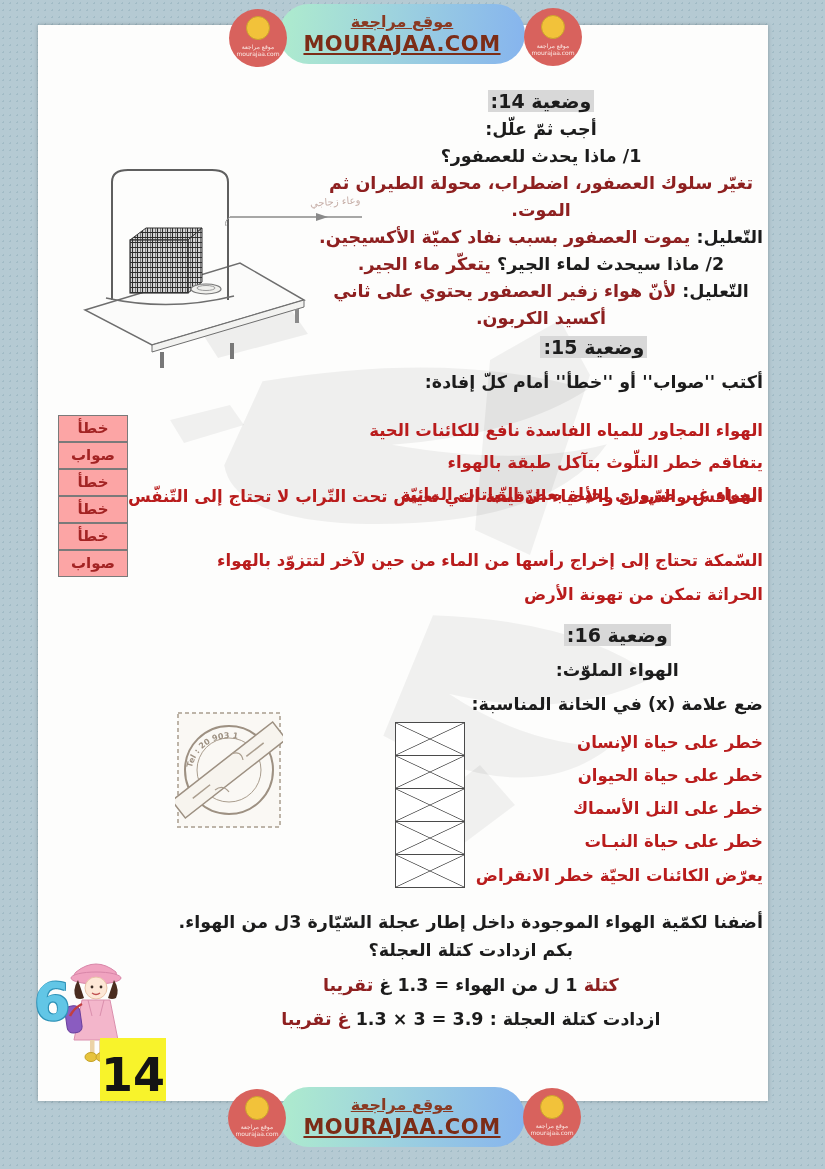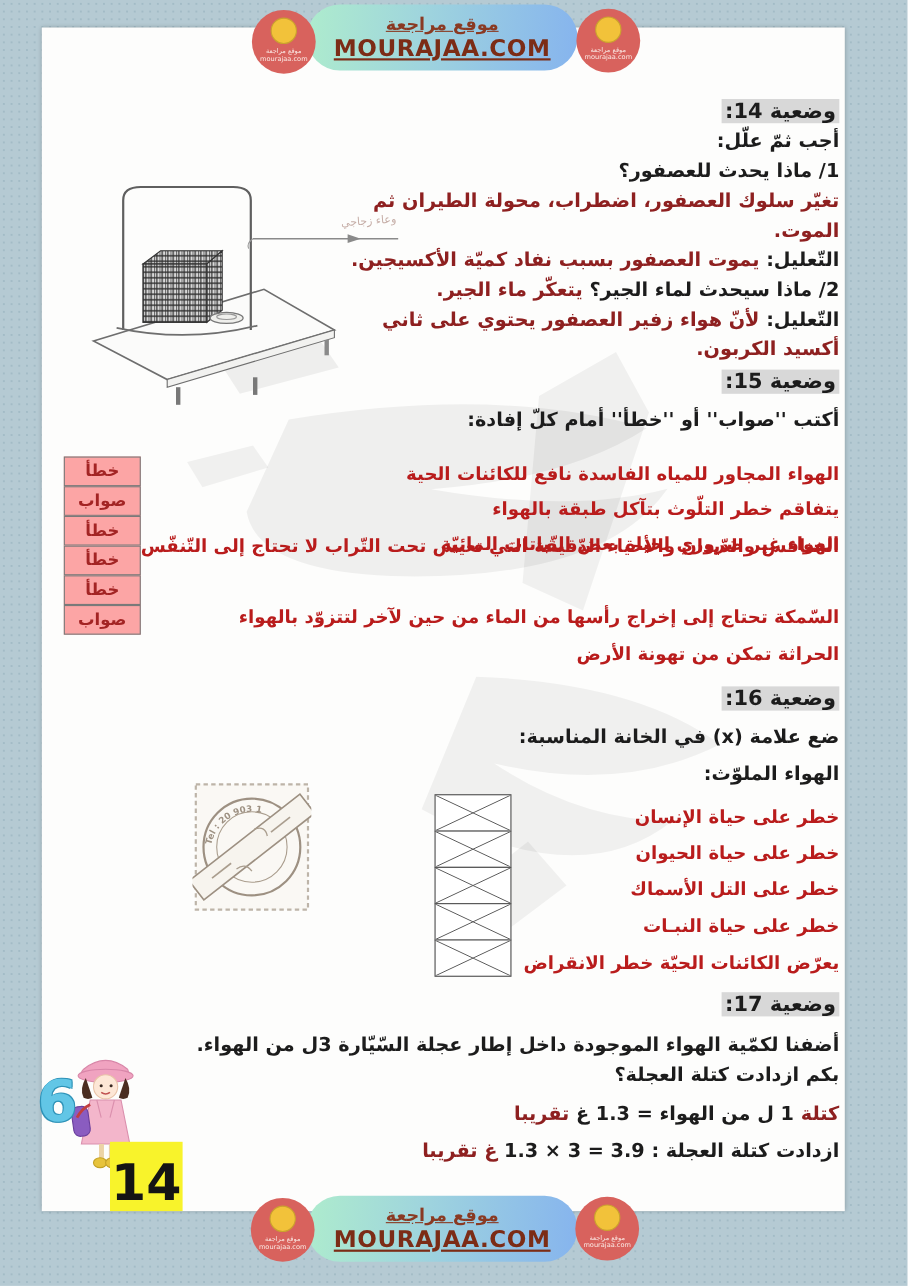--- a/index.html
+++ b/index.html
@@ -25,21 +25,21 @@
   .pill .en{font-size:21px;font-weight:800;color:#7c2c16;text-decoration:underline;letter-spacing:.5px;line-height:24px;}
   .logo{
     position:absolute;width:58px;height:58px;border-radius:50%;
     background:#d8625d;z-index:7;display:flex;flex-direction:column;align-items:center;
   }
   .logo .yc{width:22px;height:22px;border-radius:50%;background:#f2c23a;margin-top:7px;border:1px solid #caa22e;}
   .logo .t1{font-size:6px;color:#fbe9e4;line-height:7px;margin-top:3px;}
   .logo .t2{font-size:6px;color:#fbe9e4;line-height:7px;}
   
   .sec{position:absolute;right:62px;text-align:right;direction:rtl;z-index:2;color:#1c1c1c;}
-  .ln{line-height:27px;font-size:17.5px;font-weight:bold;white-space:nowrap;}
+  .ln{line-height:27px;font-size:17.5px;font-weight:bold;white-space:nowrap;text-align:center;}
   .hl{background:#d8d8d8;padding:0 3px;font-size:19px;}
   .red{color:#8e2020;}
   
   .ansbox{
     position:absolute;left:58px;width:68px;height:25px;z-index:2;
     border:1px solid #7a7a7a;background:#fca5a5;color:#a32424;
     font-size:15px;font-weight:bold;text-align:center;line-height:25px;
   }
   .stmt{position:absolute;right:62px;direction:rtl;white-space:nowrap;
     font-size:16.5px;font-weight:bold;color:#b91c1c;z-index:2;}
@@ -154,22 +154,22 @@
 
 <div class="ansbox" style="top:415px;">خطأ</div>
 <div class="ansbox" style="top:442px;">صواب</div>
 <div class="ansbox" style="top:469px;">خطأ</div>
 <div class="ansbox" style="top:496px;">خطأ</div>
 <div class="ansbox" style="top:523px;">خطأ</div>
 <div class="ansbox" style="top:550px;">صواب</div>
 
 <div class="sec" style="top:622px;">
   <div class="ln"><span class="hl">وضعية 16:</span></div>
+  <div class="ln" style="margin-top:7px;">الهواء الملوّث:</div>
   <div class="ln" style="margin-top:7px;">ضع علامة (x) في الخانة المناسبة:</div>
-  <div class="ln" style="margin-top:7px;">الهواء الملوّث:</div>
 </div>
 
 <div class="stmt" style="top:733px;">خطر على حياة الإنسان</div>
 <div class="stmt" style="top:766px;">خطر على حياة الحيوان</div>
 <div class="stmt" style="top:799px;">خطر على التل الأسماك</div>
 <div class="stmt" style="top:832px;">خطر على حياة النبـات</div>
 <div class="stmt" style="top:866px;">يعرّض الكائنات الحيّة خطر الانقراض</div>
 
 <div class="xcell" style="top:722px;"></div>
 <div class="xcell" style="top:755px;"></div>
@@ -187,21 +187,20 @@
   <text font-size="8" fill="#8d7e6d" font-weight="bold"><textPath href="#arcTop" startOffset="8">Tel : 20 903 1</textPath></text>
   <g transform="rotate(-38 54 60)">
     <rect x="-10" y="49" width="128" height="22" fill="#f6f3ec" stroke="#8d7e6d" stroke-width="1.5"></rect>
     <line x1="8" y1="60" x2="30" y2="60" stroke="#9c8d7b" stroke-width="1.5"></line>
     <line x1="76" y1="60" x2="98" y2="60" stroke="#9c8d7b" stroke-width="1.5"></line>
   </g>
   <path d="M40,80 q8,-6 14,2 M56,44 q10,-4 12,6" stroke="#9c8d7b" stroke-width="1.2" fill="none"></path>
 </svg>
 
 <div class="sec" style="top:900px;">
-  <div class="ln"><span class="hl">وضعية 17:</span></div>
   <div class="ln" style="margin-top:9px;">أضفنا لكمّية الهواء الموجودة داخل إطار عجلة السّيّارة 3ل من الهواء.</div>
   <div class="ln" style="margin-top:1px;">بكم ازدادت كتلة العجلة؟</div>
   <div class="ln" style="margin-top:8px;">
     <span class="red">كتلة</span>
     <span>1 ل من الهواء = 1.3 غ</span>
     <span class="red">تقريبا</span>
   </div>
   <div class="ln" style="margin-top:7px;">
     <span>ازدادت كتلة العجلة :</span>
     <span dir="ltr">1.3 × 3 = 3.9</span>

